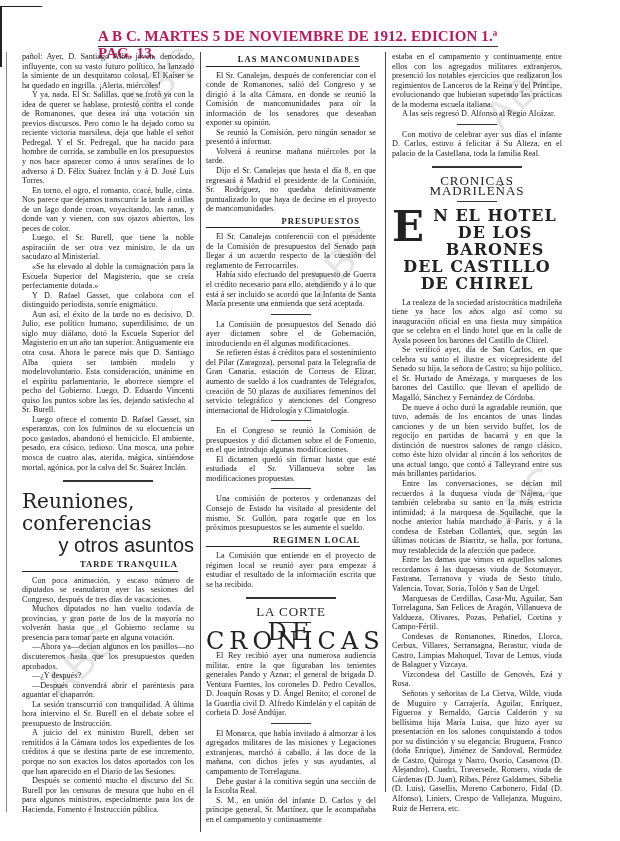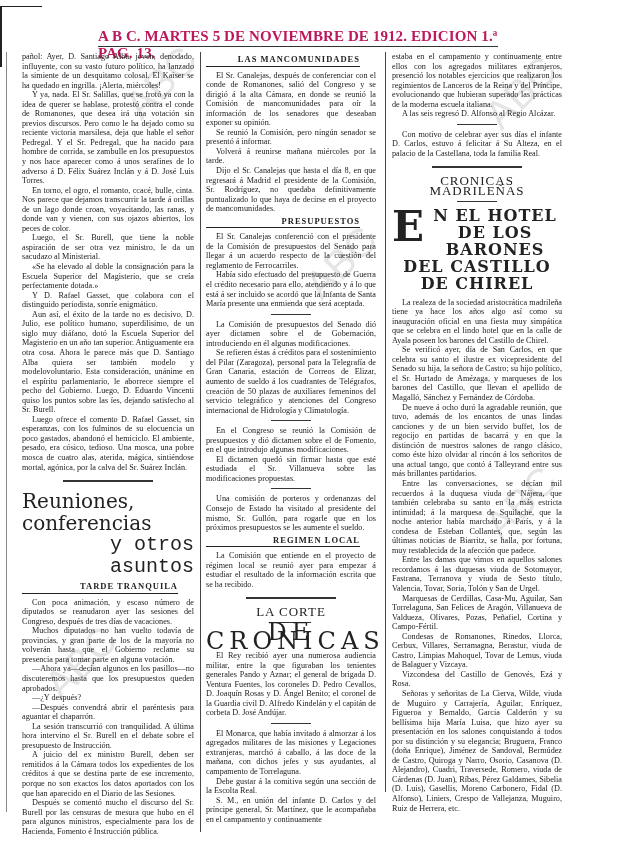--- a/index.html
+++ b/index.html
@@ -23,21 +23,21 @@
   .vrule { position: absolute; top: 52px; width: 1px; background: #444; }
   .vr1 { left: 200px; height: 780px; }
   .vr2 { left: 385px; height: 740px; }
   .vr0 { left: 6px; height: 760px; background: #888; }
   .sec-head { text-align: right; font-weight: bold; font-size: 8.5px; letter-spacing: 1px;
     border-bottom: 1px solid #222; margin: 3px 16px 4px 0; padding-bottom: 1px; }
   .sec-center { text-align: center; font-size: 13px; letter-spacing: 1px; margin: 5px 0 2px; }
   .short-rule { width: 40px; height: 1px; background: #333; margin: 5px auto; }
   .long-rule { width: 90px; height: 2px; background: #333; margin: 8px auto; }
   .big-title1 { font-size: 20px; line-height: 22px; margin: 6px 0 0 0; text-align: left; font-family: "DejaVu Serif", serif; }
-  .big-title2 { font-size: 20px; line-height: 22px; text-align: right; margin: 0 0 4px 0; font-family: Liberation Mono, monospace; }
+  .big-title2 { font-size: 20px; line-height: 22px; text-align: right; margin: 0 0 4px 0; font-family: Liberation Sans, sans-serif; }
   .palacio { font-size: 24px; letter-spacing: 5px; text-align: center; margin: 2px 0 4px; font-family: "DejaVu Serif", serif; }
   .hotel-title { font-size: 16px; line-height: 17px; text-align: center; font-weight: bold; margin: 4px 0 6px 0;
     font-family: "DejaVu Serif", serif; letter-spacing: 1px; }
   .dropcap { float: left; font-size: 42px; line-height: 36px; margin: 2px 3px 0 0; font-family: "DejaVu Serif", serif; }
   .watermark { position: absolute; color: #d4d4d4; font-size: 40px; font-family: "Liberation Sans", sans-serif;
     transform: rotate(-45deg); pointer-events: none; opacity: 0.6; }
 </style>
 </head>
 <body>
 

